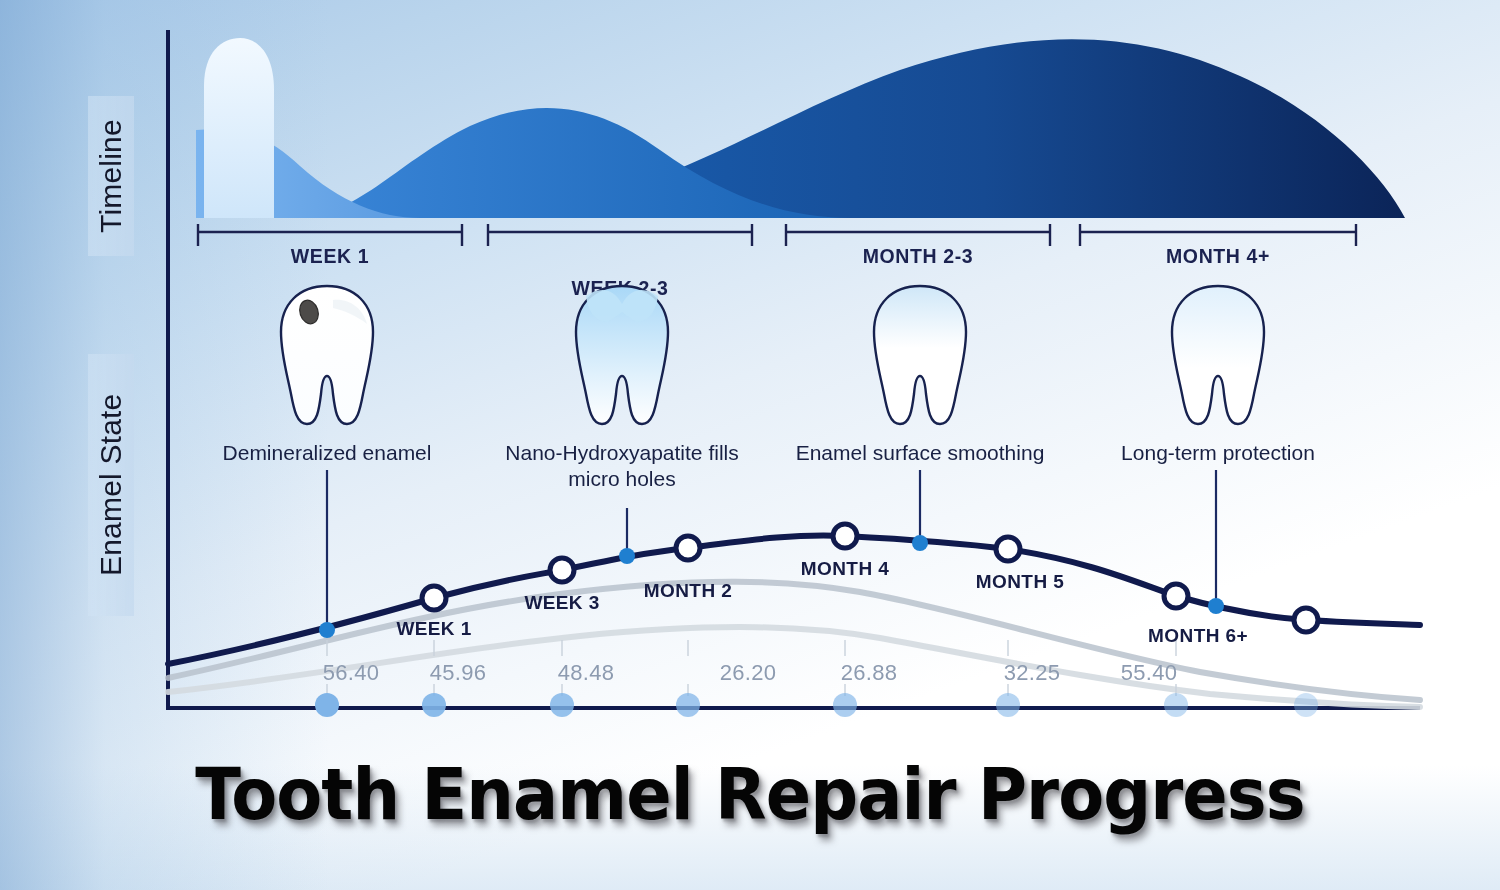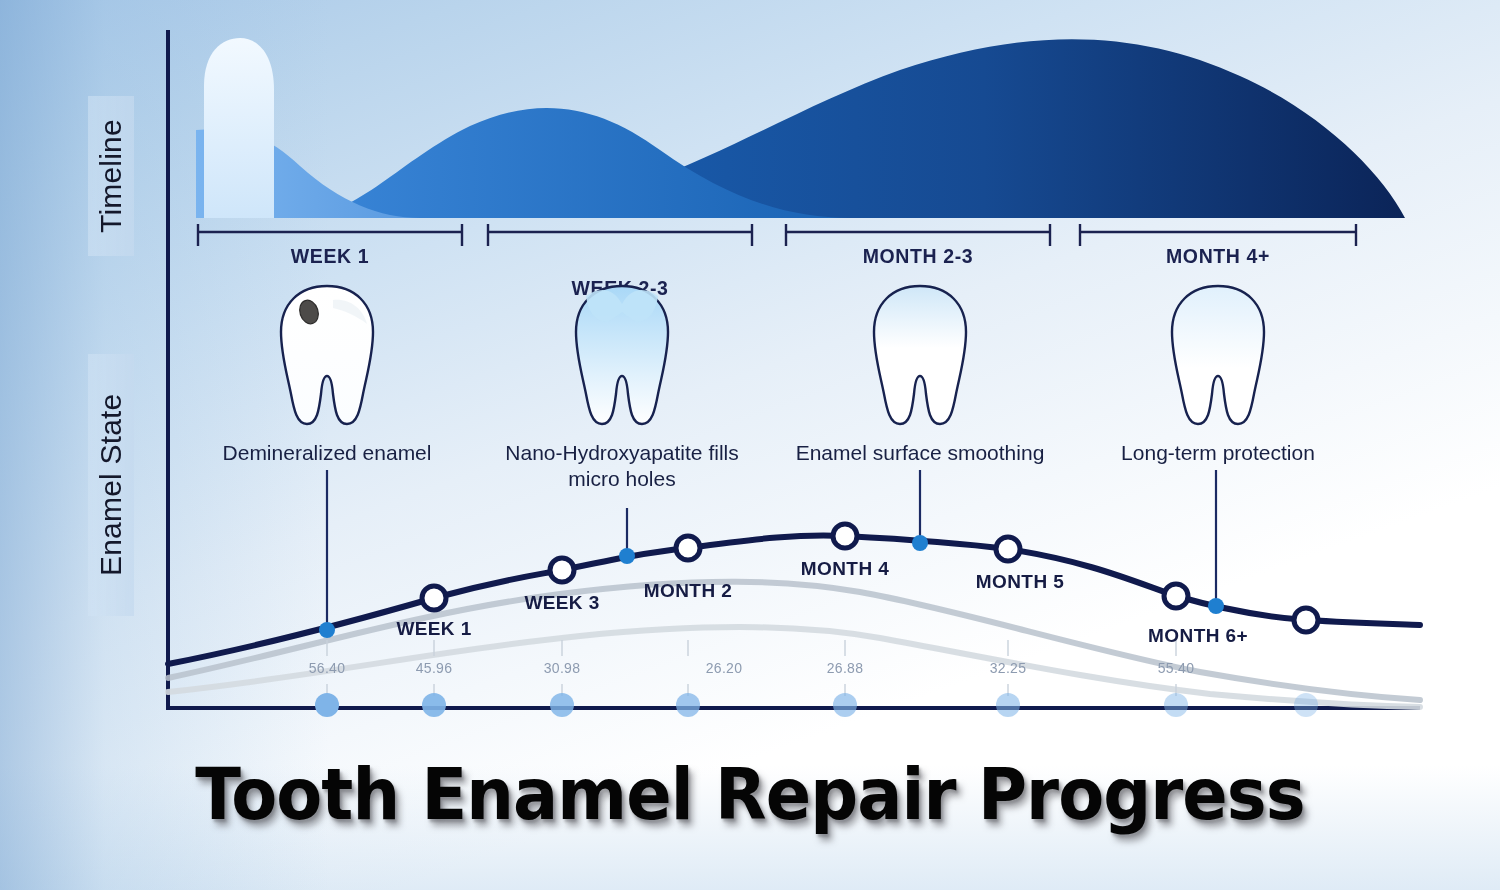--- a/index.html
+++ b/index.html
@@ -56,22 +56,22 @@
 
   
   .pt-label {
     position:absolute;
     font-size:19px; font-weight:bold; color:#161c44;
     letter-spacing:.4px; white-space:nowrap; transform:translateX(-50%);
   }
   
   .val-label {
     position:absolute; top:660px;
-    font-size:14px; color:#8d9bb0; white-space:nowrap;
-    transform:translateX(-50%); letter-spacing:.3px;
+    font-size:22px; color:#8d9bb0; white-space:nowrap;
+    transform:translateX(-50%); letter-spacing:.3px;margin-left:24px;
   }
 
   
   #title {
     position:absolute; left:0; right:0; top:752px;
     text-align:center;
     font-family:"DejaVu Sans", sans-serif;
     font-size:72px; font-weight:bold; color:#050505;
     letter-spacing:-1px;
     transform:scaleX(.93); transform-origin:50% 50%;
@@ -276,22 +276,22 @@
       <div class="pt-label" style="left: 434px; top: 618px;">WEEK 1</div>
       <div class="pt-label" style="left: 562px; top: 592px;">WEEK 3</div>
       <div class="pt-label" style="left: 688px; top: 580px;">MONTH 2</div>
       <div class="pt-label" style="left: 845px; top: 558px;">MONTH 4</div>
       <div class="pt-label" style="left: 1008px; top: 571px; margin-left: 12px;">MONTH 5</div>
       <div class="pt-label" style="left: 1198px; top: 625px;">MONTH 6+</div>
     </div>
   <div id="value-labels">
       <div class="val-label" style="left: 327px;">56.40</div>
       <div class="val-label" style="left: 434px;">45.96</div>
-      <div class="val-label" style="left: 562px;">30.98</div>
+      <div class="val-label" style="left: 562px;">48.48</div>
       <div class="val-label" style="left: 724px;">26.20</div>
       <div class="val-label" style="left: 845px;">26.88</div>
       <div class="val-label" style="left: 1008px;">32.25</div>
-      <div class="val-label" style="left: 1176px; text-align: right;">55.40</div>
+      <div class="val-label" style="left: 1125px; text-align: right;">55.40</div>
     </div>
 
   <div id="title">Tooth Enamel Repair Progress</div>
 
 </div>
 
 </body></html>

